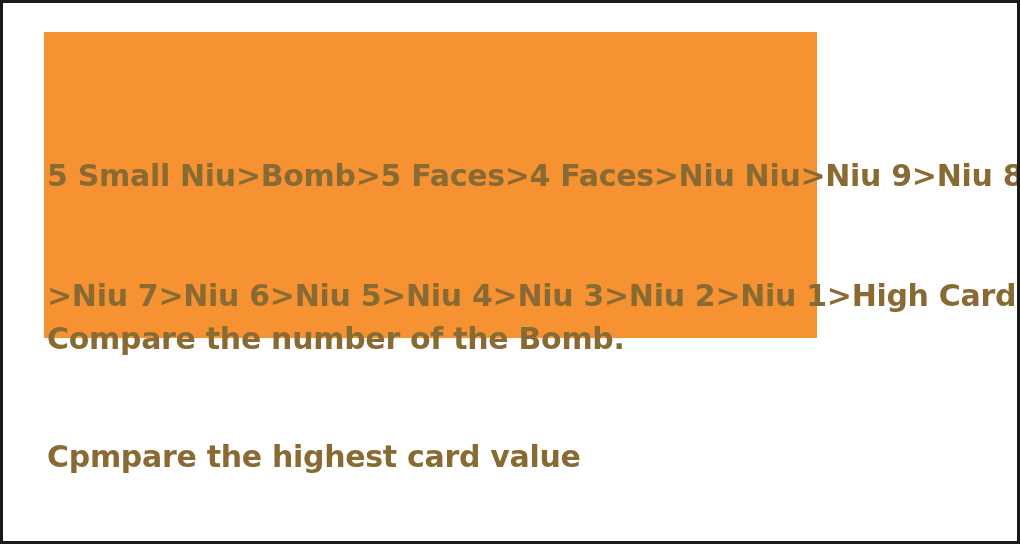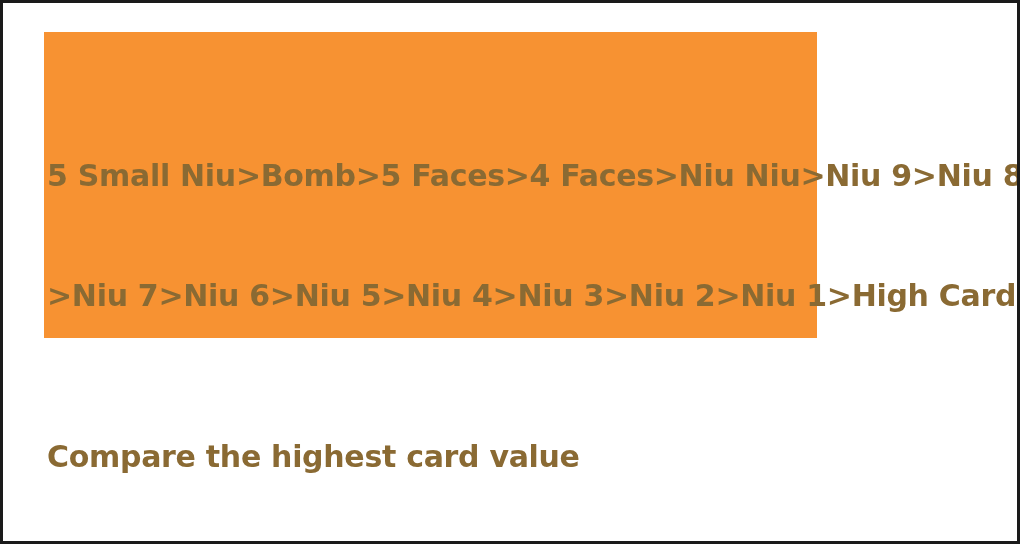--- a/index.html
+++ b/index.html
@@ -86,23 +86,26 @@
 
   <div id="highlight"></div>
 
   <div id="content">
 
     <div class="para" id="ranking-text">
       <span class="line">5 Small Niu&gt;Bomb&gt;5 Faces&gt;4 Faces&gt;Niu Niu&gt;Niu 9&gt;Niu 8</span>
       <span class="line">&gt;Niu 7&gt;Niu 6&gt;Niu 5&gt;Niu 4&gt;Niu 3&gt;Niu 2&gt;Niu 1&gt;High Card.</span>
     </div>
 
+    <div class="para" id="bomb-text">
+      <span class="line">Compare the number of the Bomb.</span>
+    </div>
 
     <div class="para" id="highcard-text">
-      <span class="line">Compare the highest card value</span>
+      <span class="line">Cpmpare the highest card value</span>
       
       
       
     </div>
 
   </div>
 
   <div id="frame"></div>
 
 </div>

